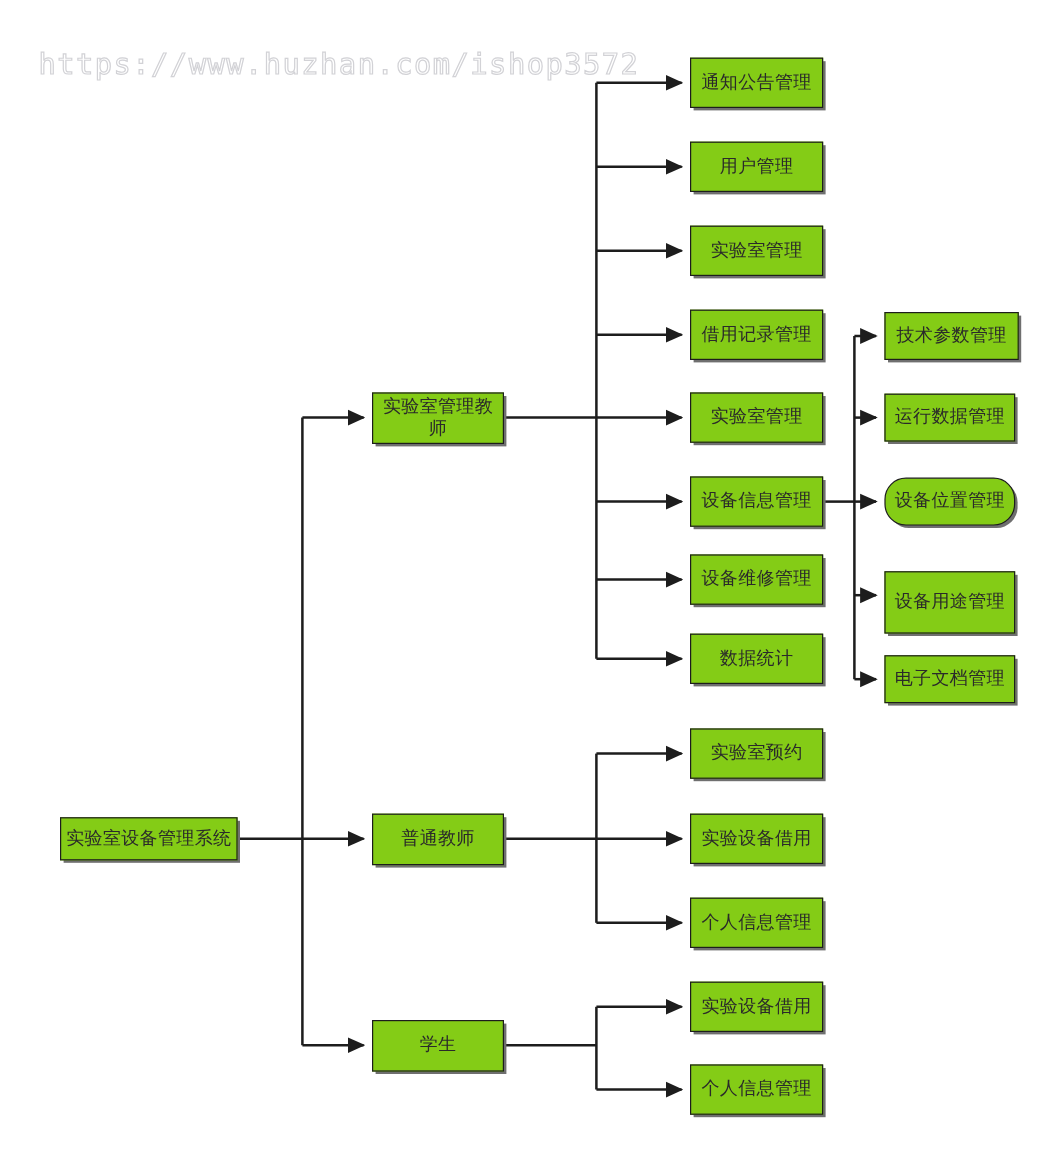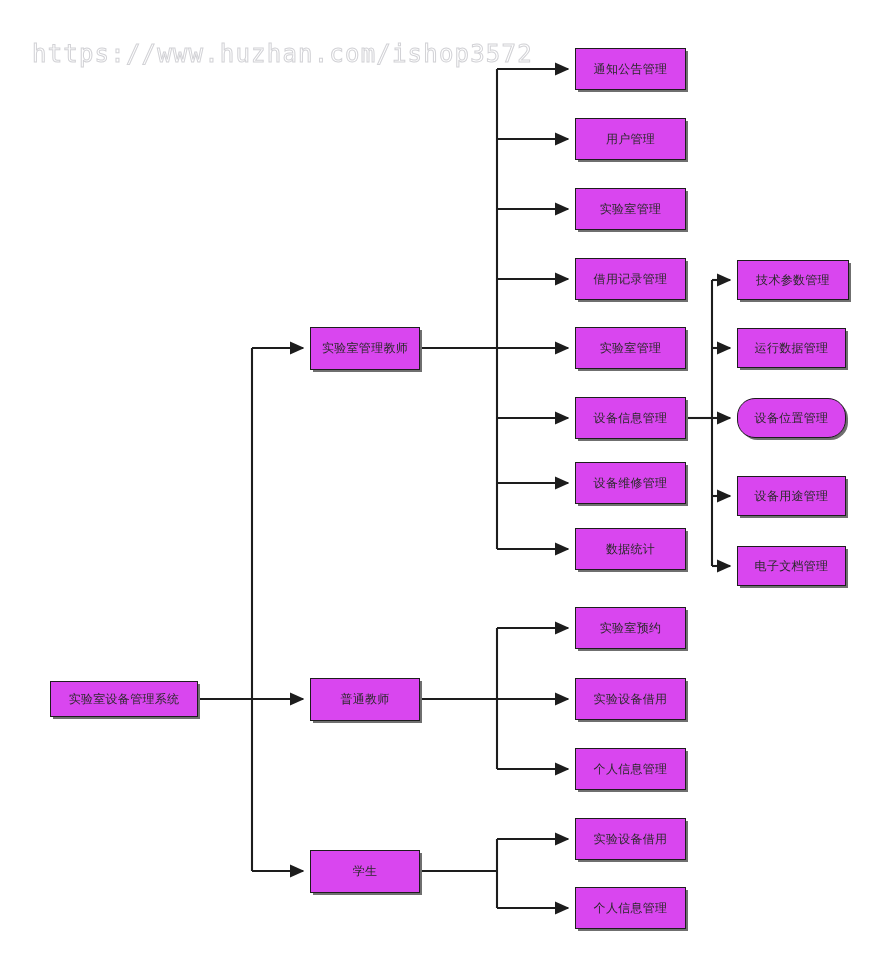--- a/index.html
+++ b/index.html
@@ -20,29 +20,29 @@
   #svg-layer {
     position: absolute;
     left: 0;
     top: 0;
     width: 876px;
     height: 962px;
   }
   .node {
     position: absolute;
     box-sizing: border-box;
-    background: #d946ef;
+    background: #84cc16;
     border: 1.6px solid #1d1d1d;
     box-shadow: 2.5px 2.5px 0 -0.5px #6f6f6f;
     display: flex;
     align-items: center;
     justify-content: center;
     text-align: center;
     color: #2a2a2a;
-    font-size: 12px;
+    font-size: 15px;
     line-height: 1.25;
     letter-spacing: 0.3px;
     padding: 1px 4px;
   }
   .node .label {
     display: block;
     width: 100%;
   }
   .watermark {
     position: absolute;
@@ -154,21 +154,21 @@
 
   <div class="node" style="left:737px; top:260px; width:112px; height:40px;">
     <span class="label">技术参数管理</span>
   </div>
   <div class="node" style="left:737px; top:328px; width:109px; height:40px;">
     <span class="label">运行数据管理</span>
   </div>
   <div class="node" style="left:737px; top:398px; width:109px; height:40px;border-radius:18px;">
     <span class="label">设备位置管理</span>
   </div>
-  <div class="node" style="left:737px; top:476px; width:109px; height:40px;">
+  <div class="node" style="left:737px; top:476px; width:109px; height:52px;">
     <span class="label">设备用途管理</span>
   </div>
   <div class="node" style="left:737px; top:546px; width:109px; height:40px;">
     <span class="label">电子文档管理</span>
   </div>
 
   <div class="node" style="left:575px; top:607px; width:111px; height:42px;">
     <span class="label">实验室预约</span>
   </div>
   <div class="node" style="left:575px; top:678px; width:111px; height:42px;">

